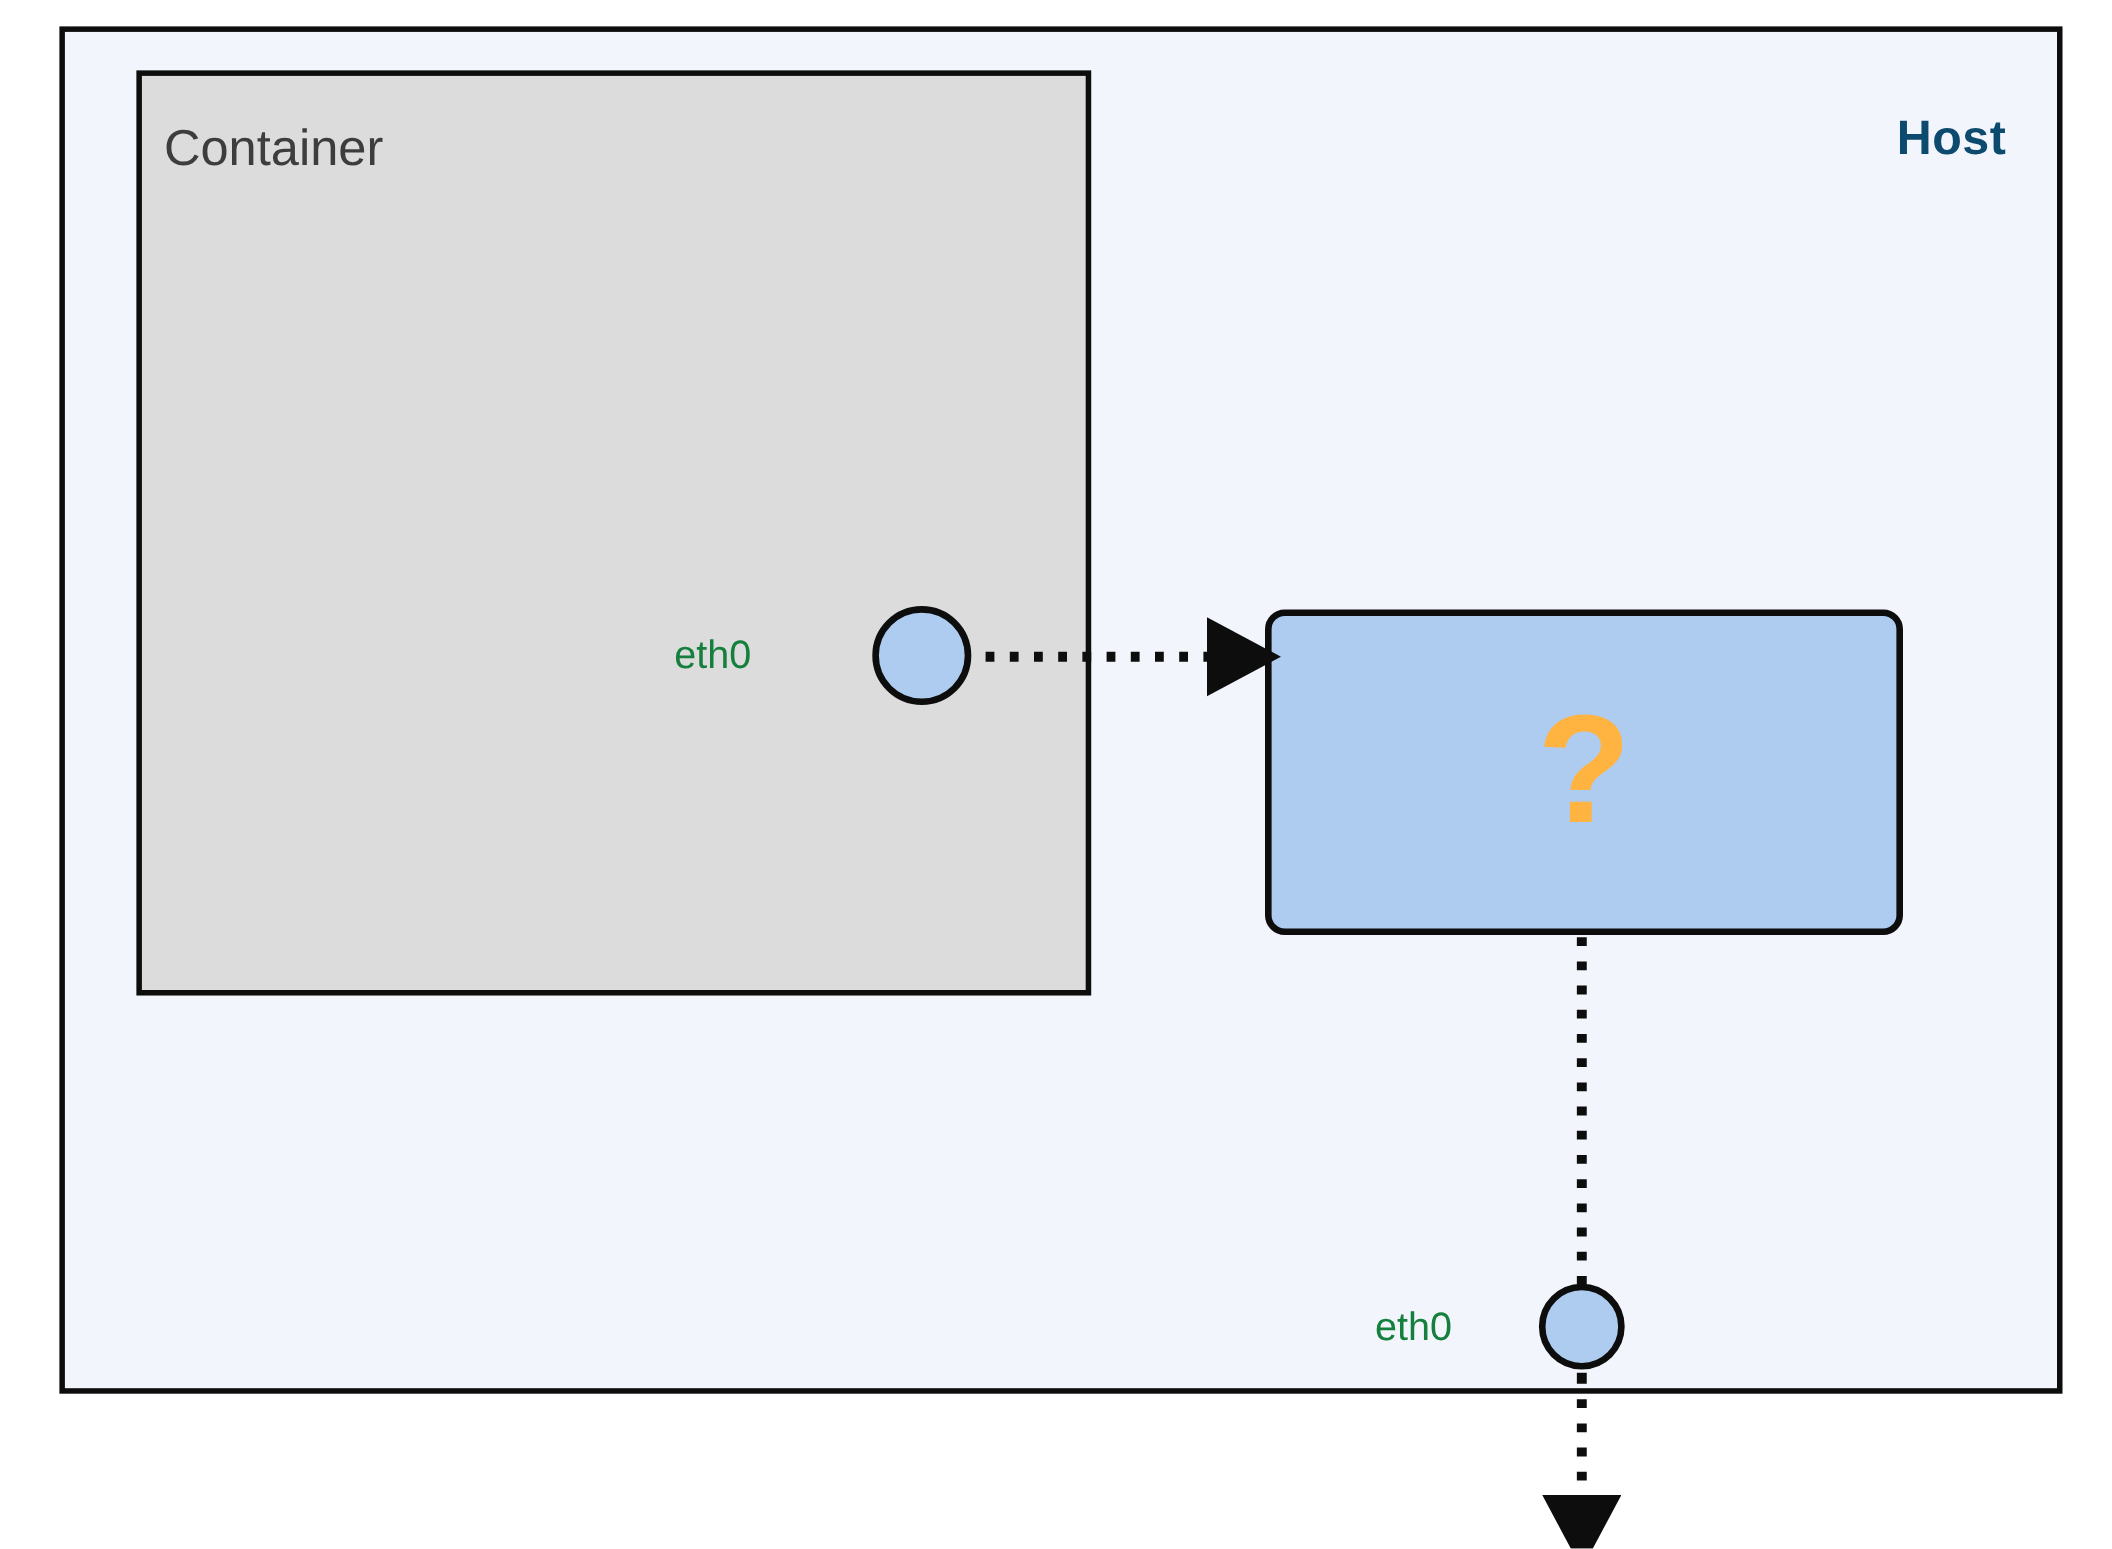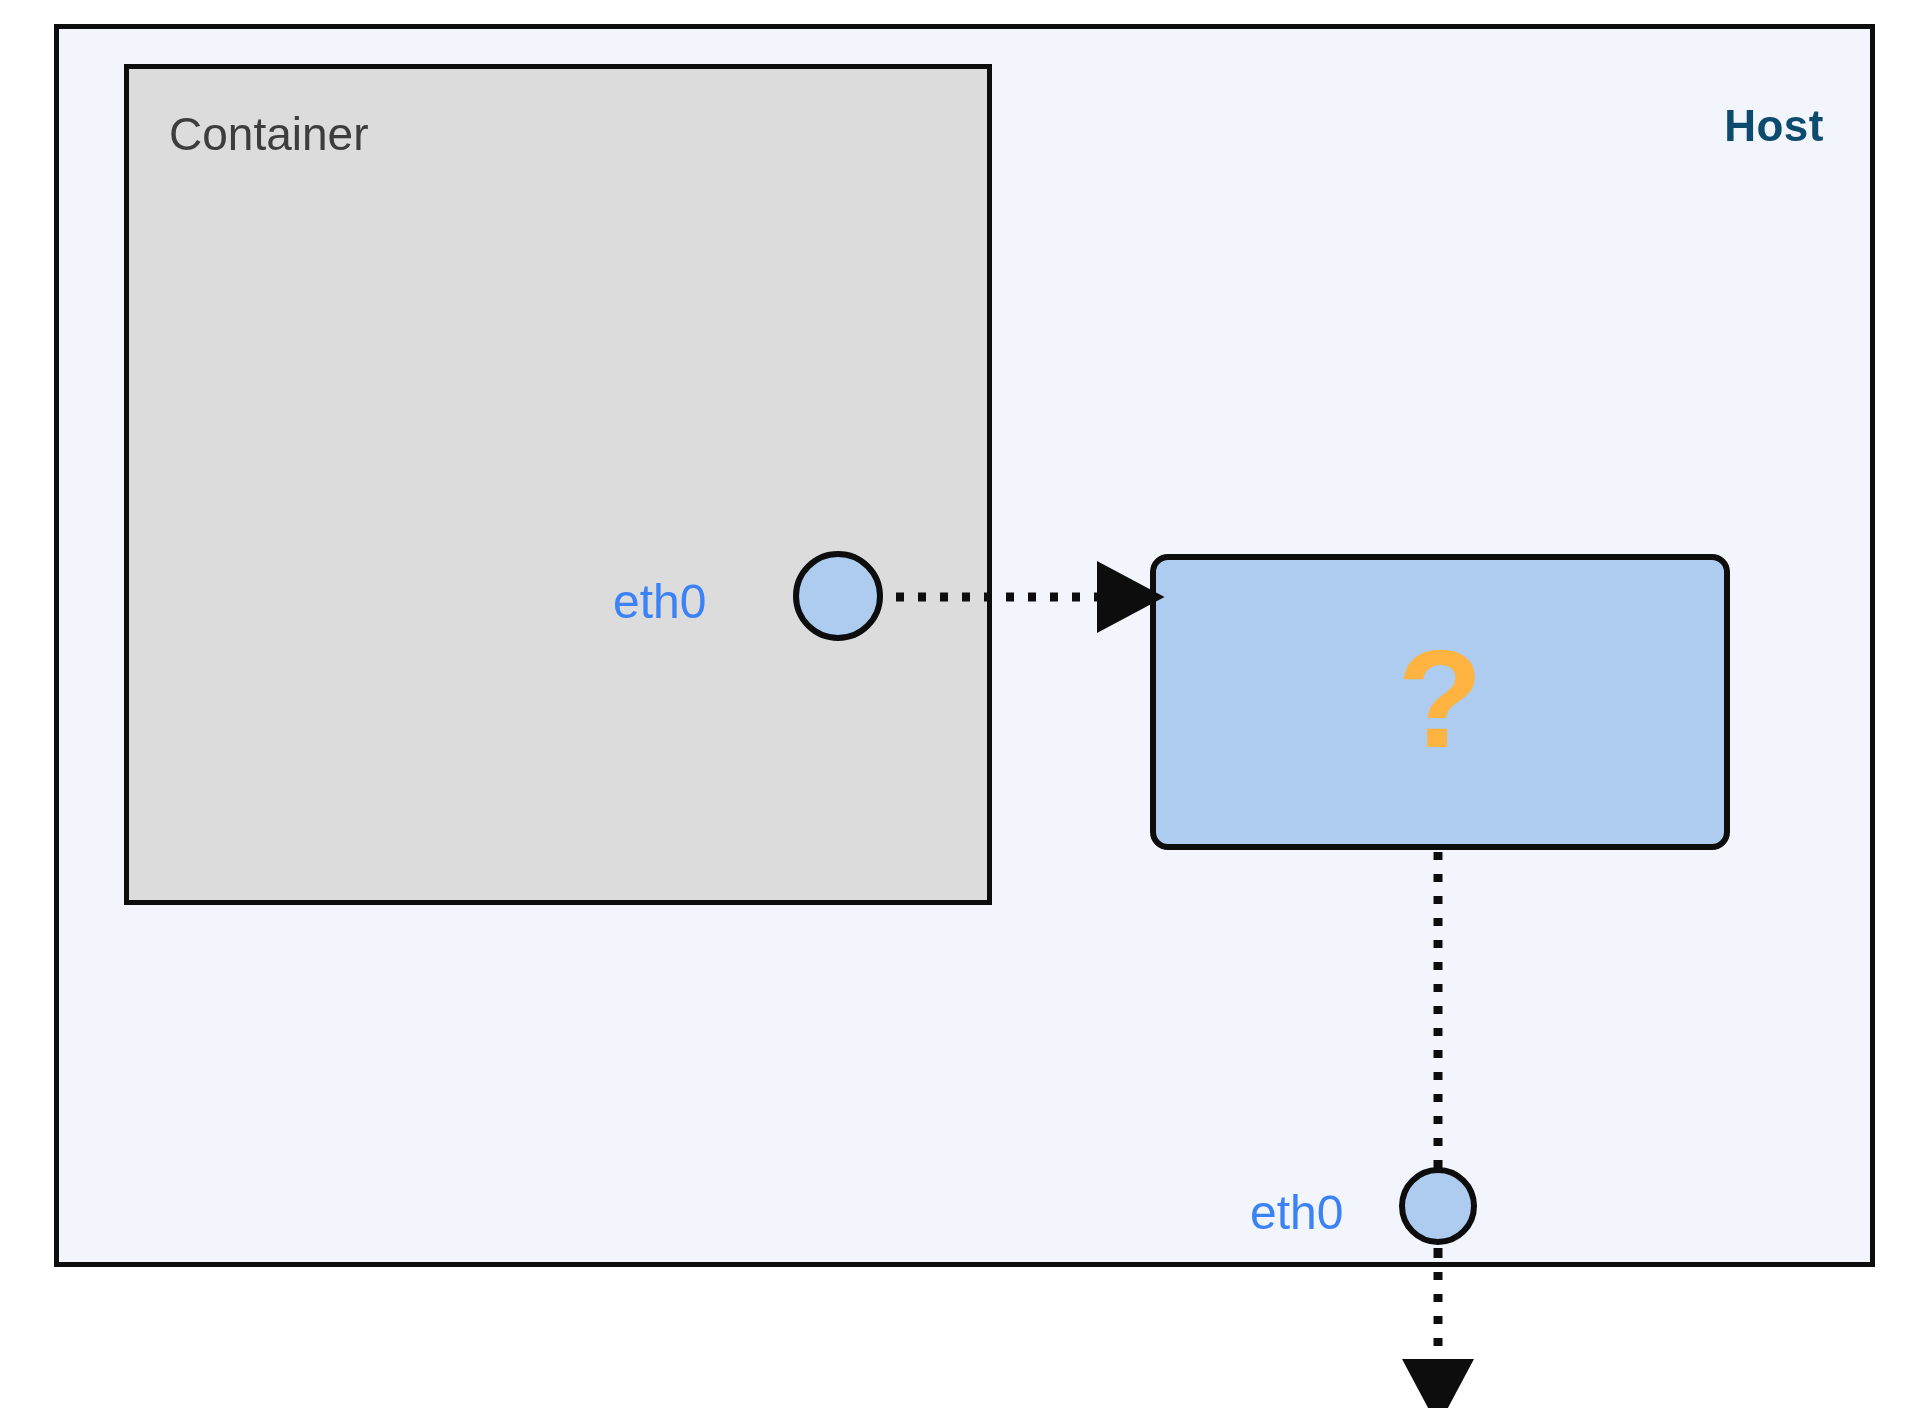--- a/index.html
+++ b/index.html
@@ -44,21 +44,21 @@
     left: 124px;
     top: 64px;
     width: 868px;
     height: 841px;
     background: #dcdcdc;
     border: 5px solid #0d0d0d;
     box-sizing: border-box;
   }
   .container-label {
     position: absolute;
-    left: 40px;
+    left: 20px;
     top: 38px;
     font-size: 46px;
     font-weight: normal;
     color: #3d3d3d;
     white-space: nowrap;
   }
   
   .iface-circle {
     position: absolute;
     border-radius: 50%;
@@ -73,22 +73,22 @@
     height: 90px;
   }
   .iface-circle.bottom {
     left: 1399px;
     top: 1167px;
     width: 78px;
     height: 78px;
   }
   .iface-label {
     position: absolute;
-    font-size: 48px;
-    color: #3b82f6;
+    font-size: 36px;
+    color: #15803d;
     white-space: nowrap;
   }
   .iface-label.top {
     left: 613px;
     top: 574px;
   }
   .iface-label.bottom {
     left: 1250px;
     top: 1185px;
   }

